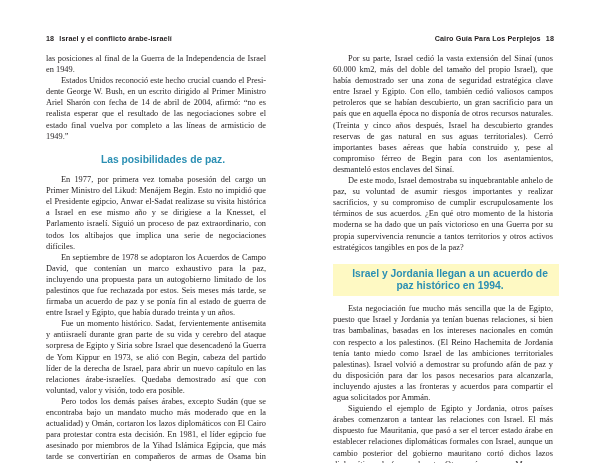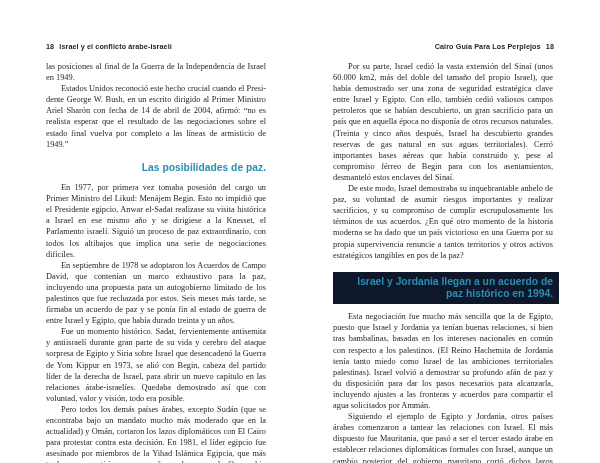--- a/index.html
+++ b/index.html
@@ -4,21 +4,21 @@
 <style>
   html, body { margin: 0; padding: 0; }
   body {
     width: 600px; height: 463px; overflow: hidden;
     background: #ffffff;
     font-family: "Liberation Serif", "DejaVu Serif", serif;
     color: #231f20;
     position: relative;
   }
   .page {
-    position: absolute; top: 12px; height: 389px; width: 300px;
+    position: absolute; top: 4px; height: 389px; width: 300px;
     box-sizing: border-box;
   }
   .page.left { left: 0; }
   .page.right { left: 300px; }
   .running-head {
     position: absolute; top: 30px;
     font-family: "Liberation Sans", "DejaVu Sans", sans-serif;
     font-weight: bold; font-size: 7.2px; letter-spacing: 0.1px;
     color: #231f20; white-space: nowrap;
   }
@@ -33,25 +33,25 @@
     text-align: justify; hyphens: manual;
   }
   .left .body-text { left: 46px; }
   .right .body-text { left: 33px; }
   .body-text p { margin: 0; text-indent: 15px; }
   .body-text p.noindent { text-indent: 0; }
   .heading {
     font-family: "Liberation Sans", "DejaVu Sans", sans-serif;
     font-weight: bold; color: #2b8fb3;
     font-size: 10.3px; line-height: 12.3px;
-    text-align: right; text-indent: 0;
+    text-align: center; text-indent: 0;
   }
   .left .heading { margin: 12px 0 8px 14px; }
   .right .heading-box {
-    background: #0f172a;
+    background: #fef9c3;
     margin: 11px -6px 7px 0px;
     padding: 4px 6px 4px 14px;
   }
 </style>
 </head>
 <body>
 
 <div class="page left">
   <div class="running-head">
     <span class="num">18</span>

